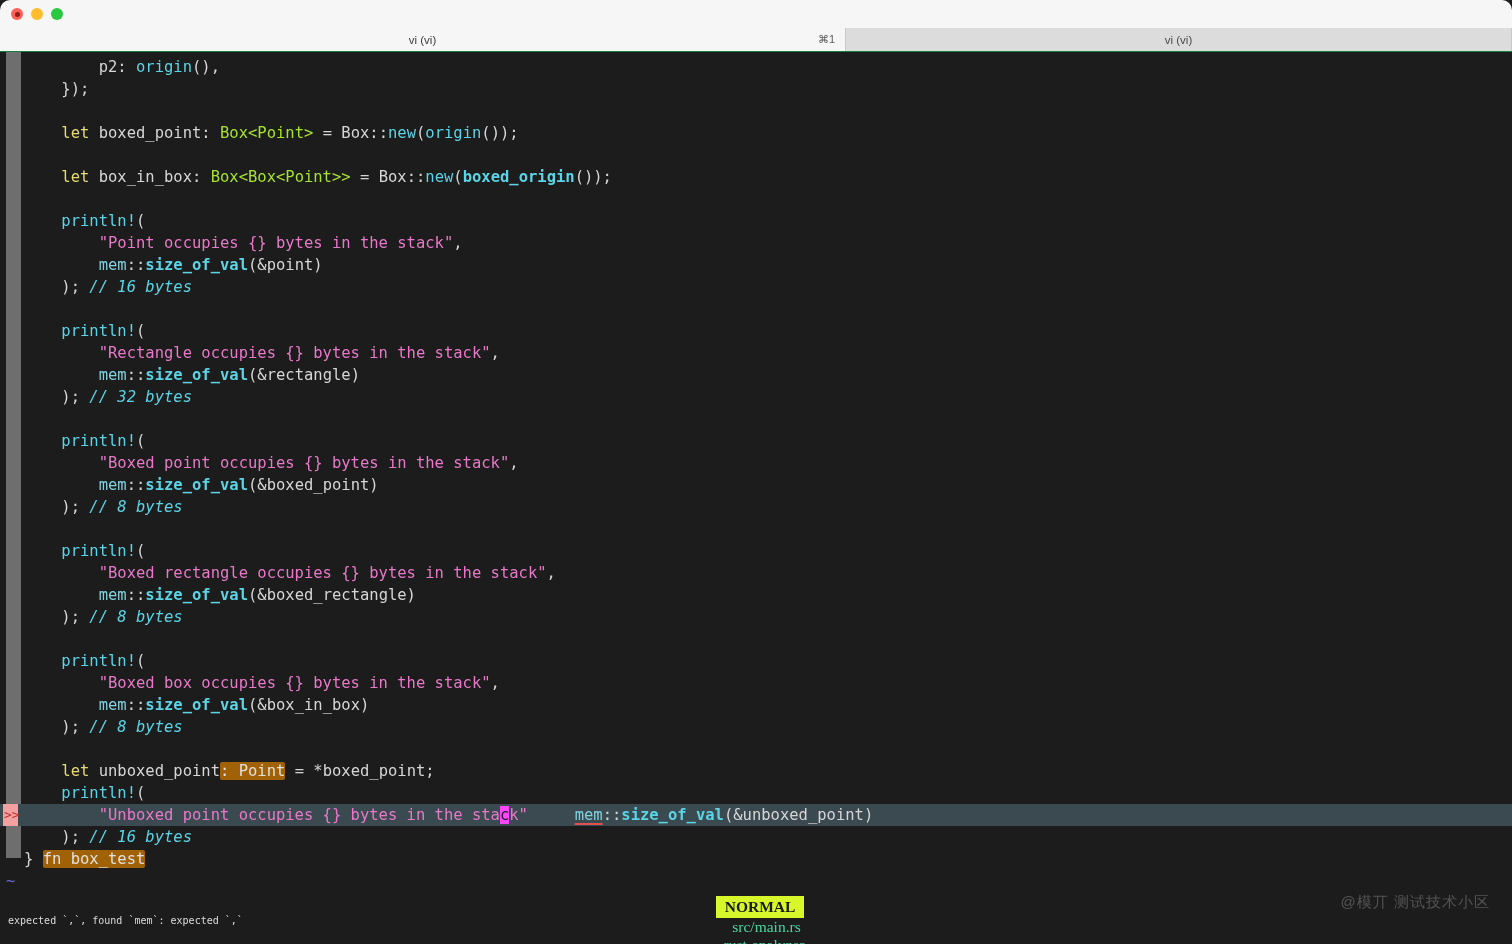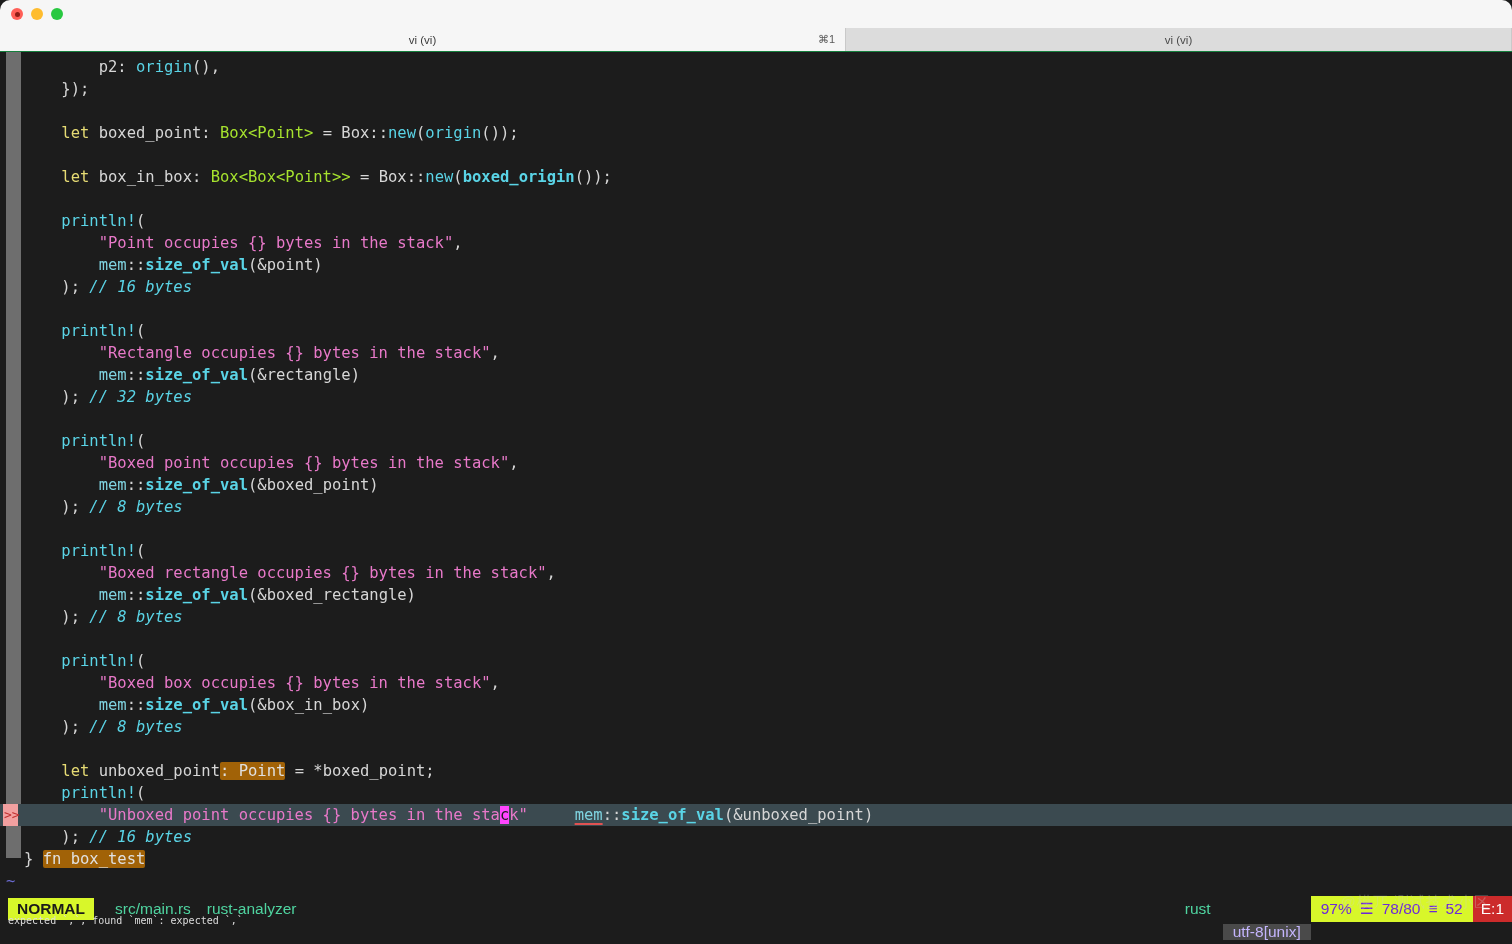--- a/index.html
+++ b/index.html
@@ -162,22 +162,23 @@
   .tilde { color: #6a6ad0; padding-left: 4px; }
 
   
   .statusline {
     position: absolute;
     left: 0; bottom: 22px;
     width: 1512px; height: 26px;
     display: flex;
     align-items: center;
     background: #1c1c1c;
-    font-family: Liberation Sans, sans-serif;
+    font-family: Liberation Serif, serif;
     font-size: 15.5px;
+    flex-direction: column;
   }
   .mode {
     background: #d8f72a;
     color: #1a1a1a;
     font-weight: bold;
     padding: 2px 9px;
     margin-left: 8px;
   }
   .sl-file  { color: #4fd4a0; margin-left: 21px; }
   .sl-lsp   { color: #4fd4a0; margin-left: 16px; }

